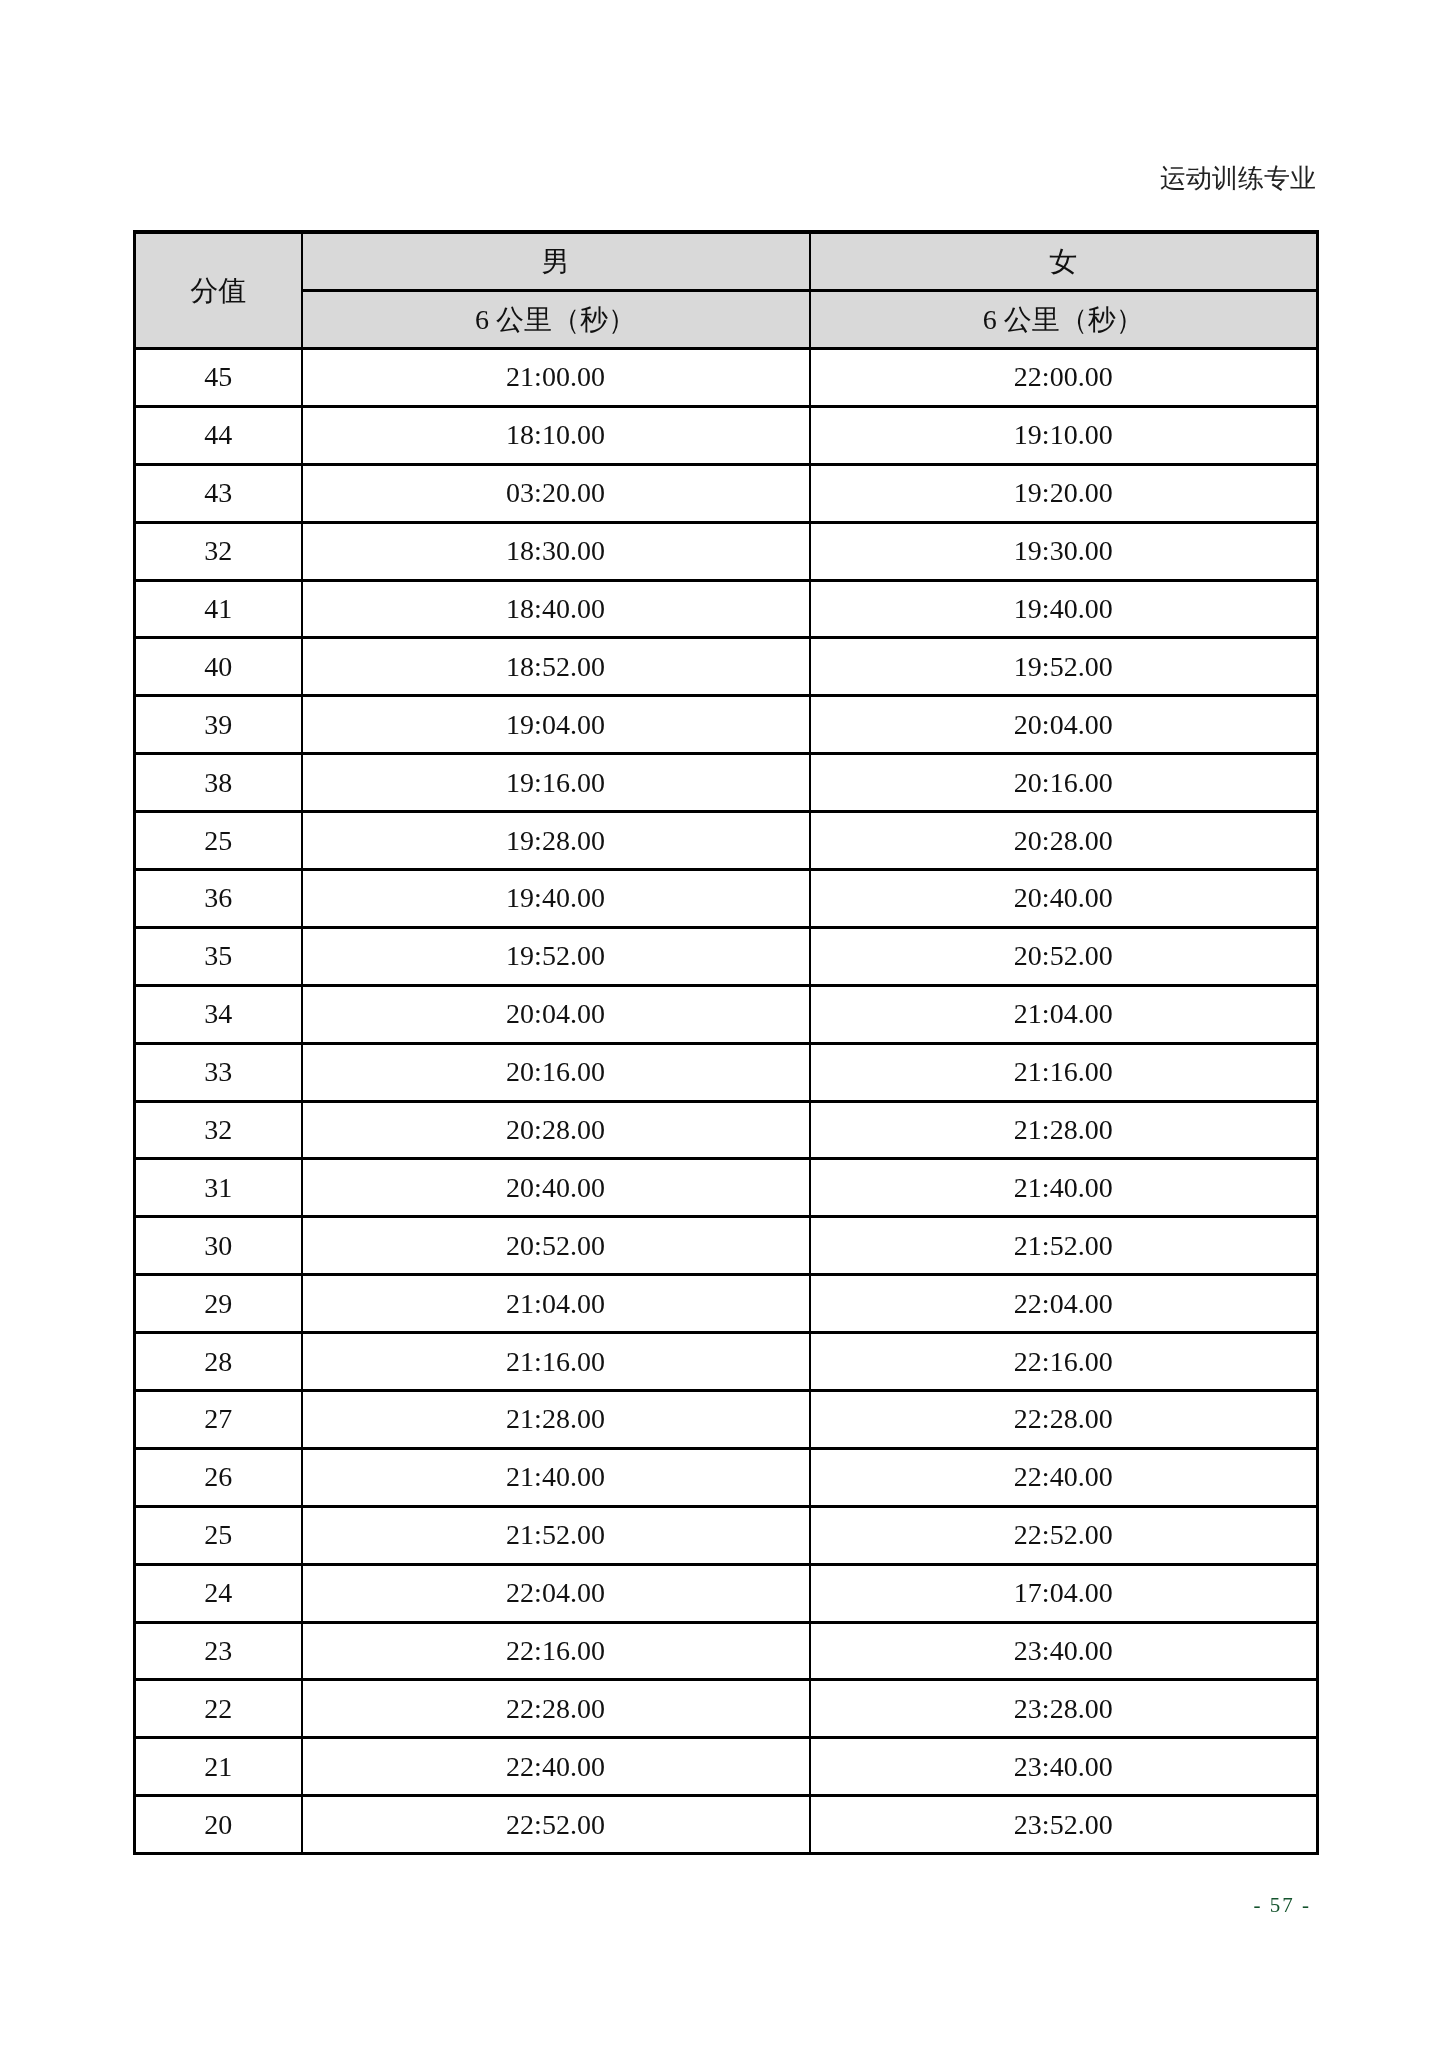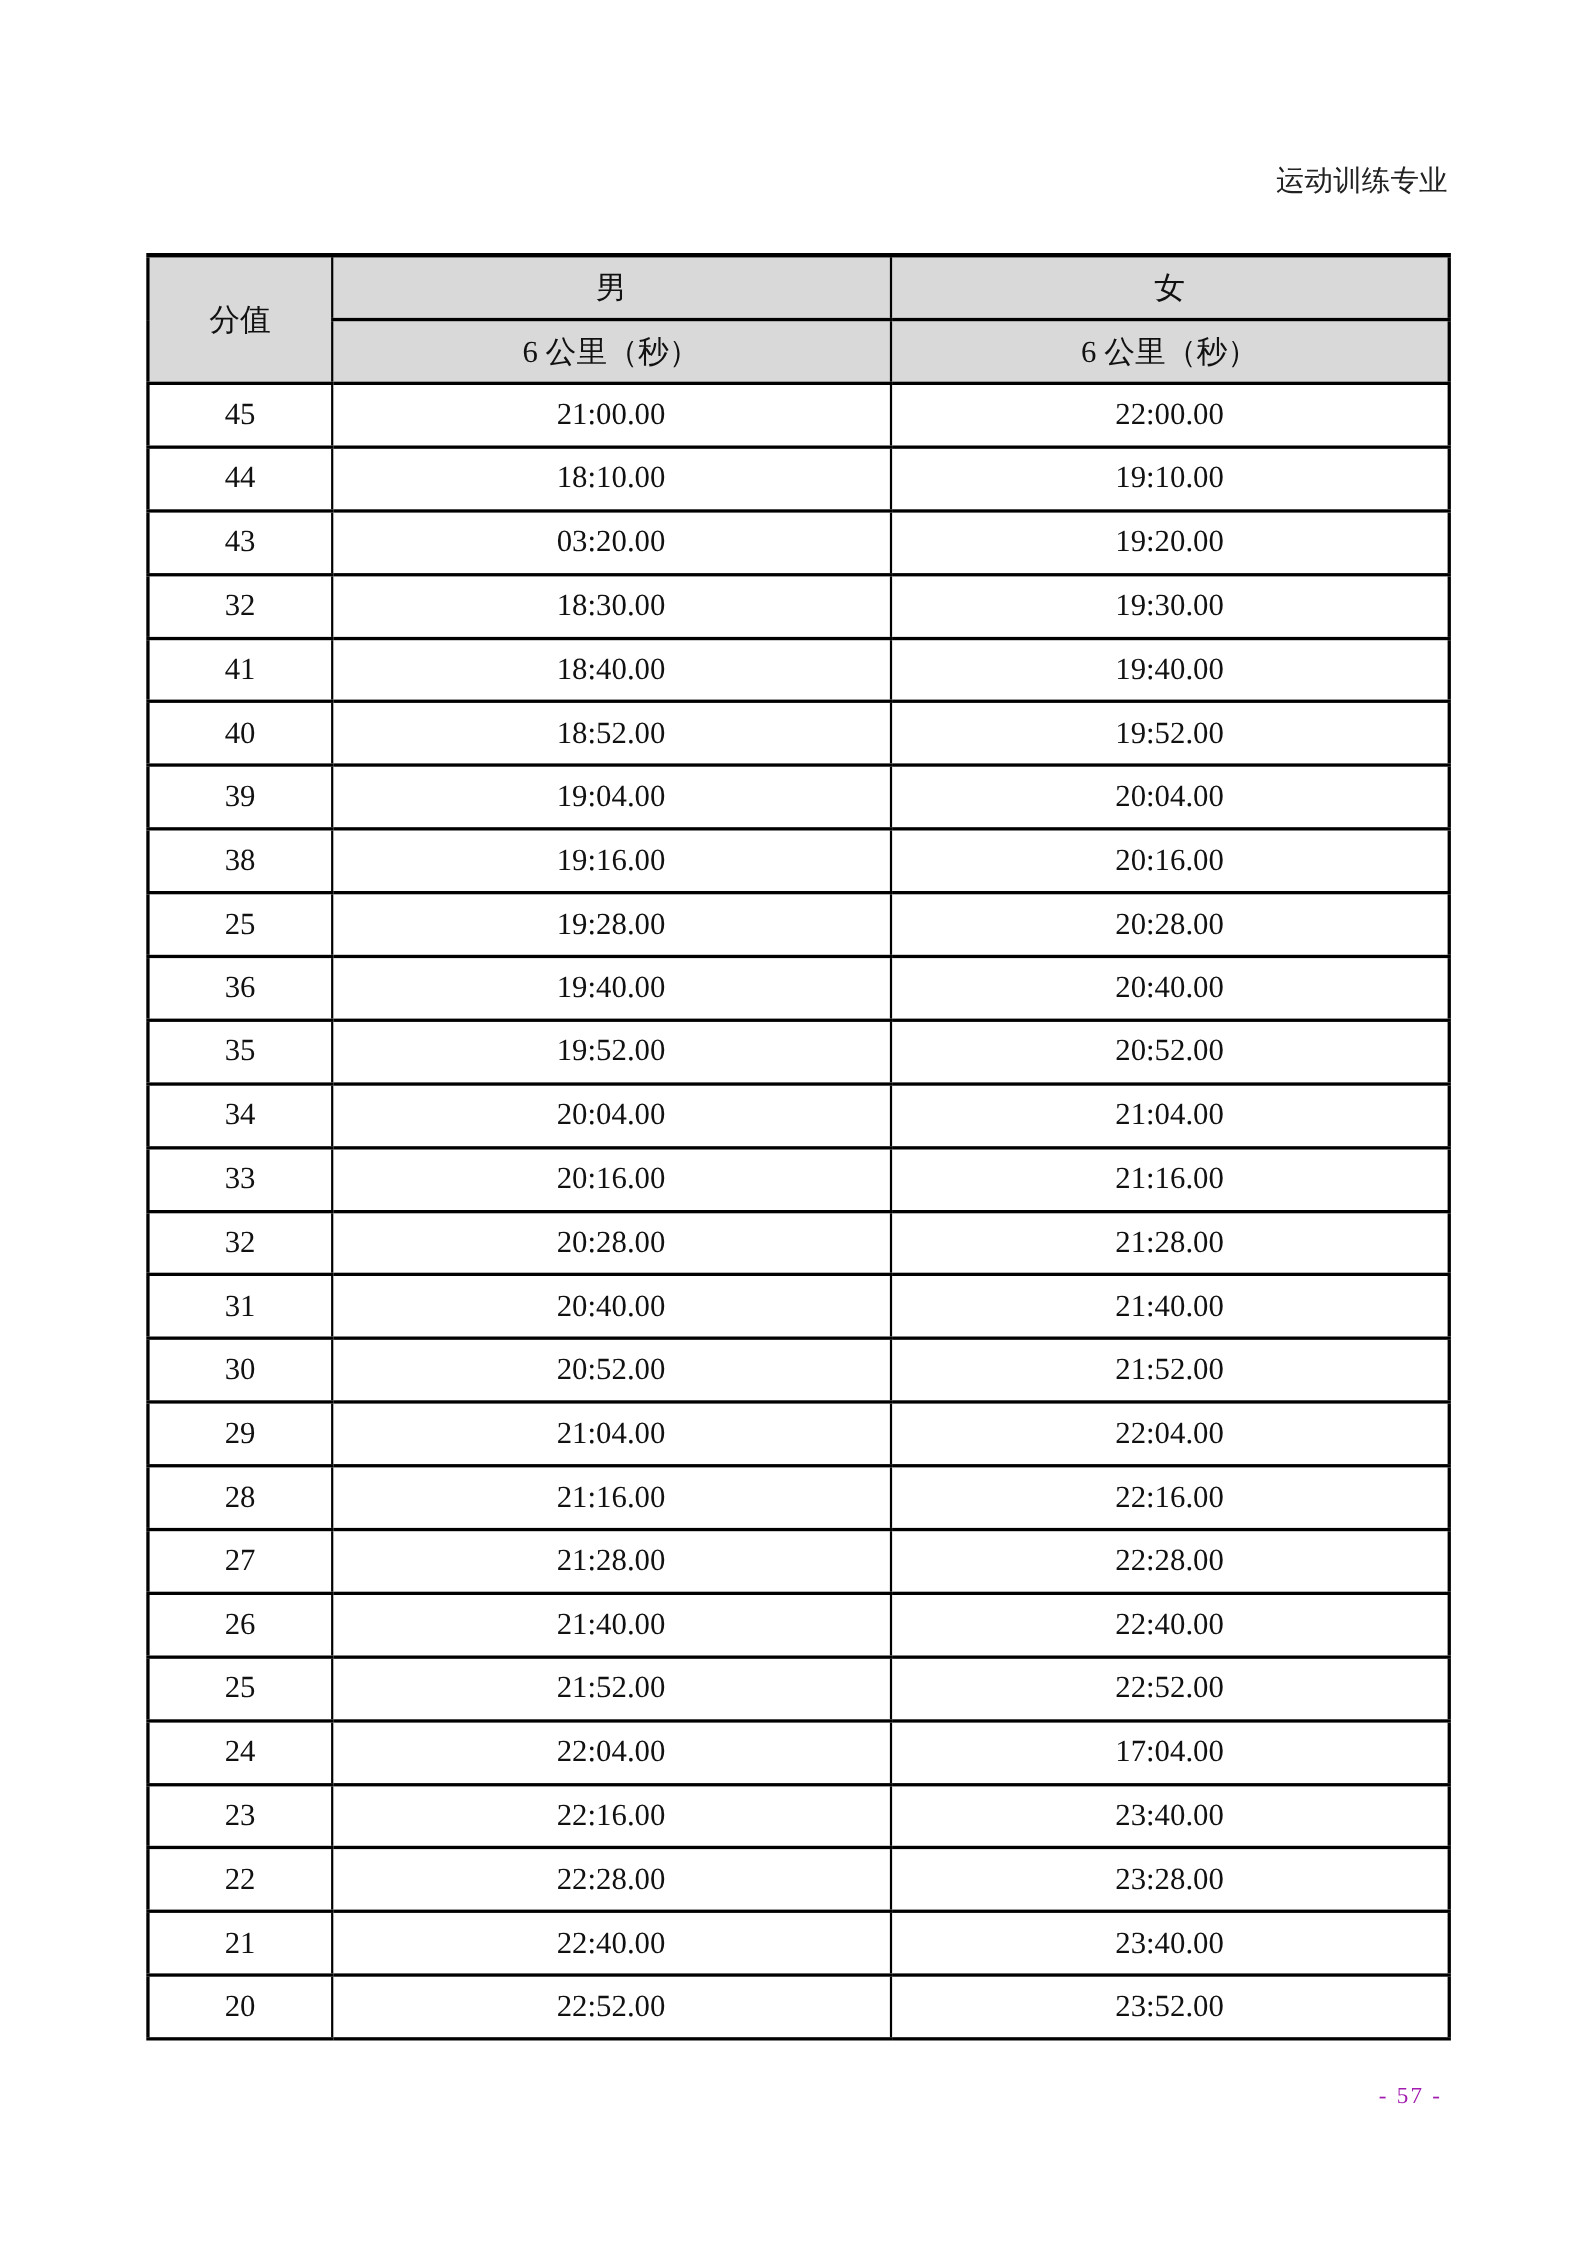--- a/index.html
+++ b/index.html
@@ -10,21 +10,21 @@
   html,body{margin:0;padding:0;}
   body{
     width:1449px;height:2047px;
     background:#ffffff;
     position:relative;
     font-family:"Liberation Serif","DejaVu Serif",serif;
     color:var(--text-color);
   }
   .doc-header{
     position:absolute;
-    top:150px;
+    top:164px;
     right:133px;
     font-size:26px;
     line-height:30px;
     color:#222222;
     white-space:nowrap;
   }
   table.score-table{
     position:absolute;
     left:133px;
     top:230px;
@@ -57,21 +57,21 @@
   .score-table tbody td{
     background:#ffffff;
     height:54.9px;
   }
   .page-number{
     position:absolute;
     top:1893px;
     right:138px;
     font-size:21px;
     letter-spacing:2px;
-    color:#a21caf;
+    color:#14532d;
     white-space:nowrap;
   }
 </style>
 </head>
 <body>
 
 <div class="page">
 
   <div class="doc-header">运动训练专业</div>
 

